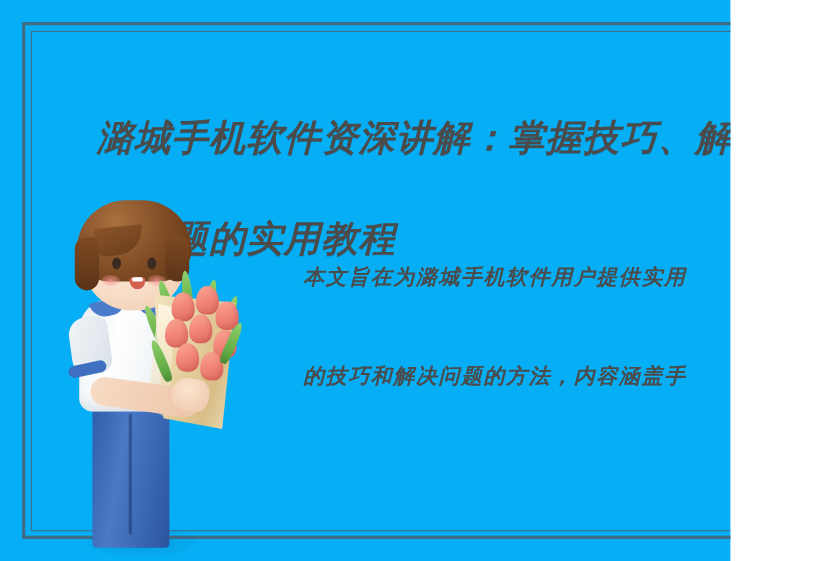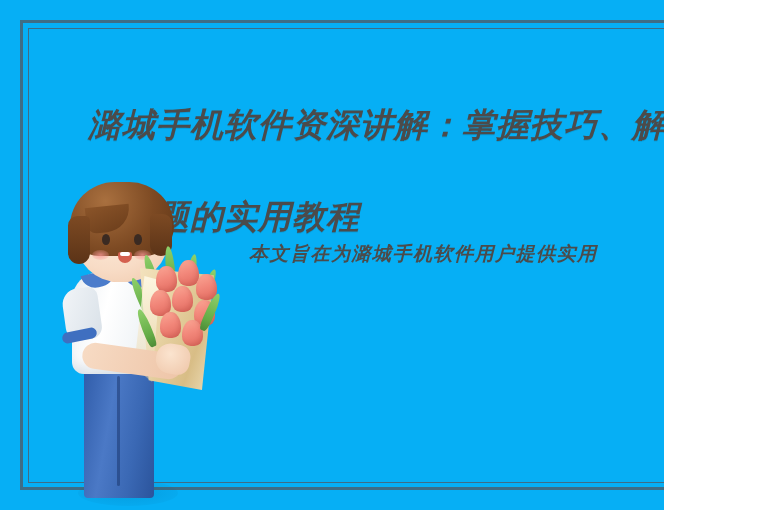--- a/index.html
+++ b/index.html
@@ -60,21 +60,21 @@
     text-shadow: 0 1px 0 rgba(0,0,0,0.10);
   }
 
   
   .summary {
     position: absolute;
     left: 224px;
     top: 186px;
     width: 500px;
     color: #4b4b4b;
-    font-family: Liberation Serif, serif;
+    font-family: Liberation Mono, monospace;
     font-size: 19px;
     font-weight: 700;
     font-style: italic;
     line-height: 45px;
     letter-spacing: 1.5px;
     white-space: pre-wrap;
   }
 
   
   .figure {
@@ -315,21 +315,21 @@
   <div class="frame-outer"></div>
   <div class="frame-inner"></div>
 
   <div class="title">
     <span>潞城手机软件资深讲解：掌握技巧、解</span><br>
     <span>决问题的实用教程</span>
   </div>
 
   <div class="summary">
     <span>本文旨在为潞城手机软件用户提供实用</span><br>
-    <br>
+    <span>的技巧和解决问题的方法，内容涵盖手</span><br>
   </div>
 
   <div class="figure">
     <div class="fig-shadow"></div>
 
     <div class="legs"></div>
     <div class="torso"></div>
     <div class="sleeve"></div>
     <div class="sleeve-cuff"></div>
     <div class="collar-l"></div>

